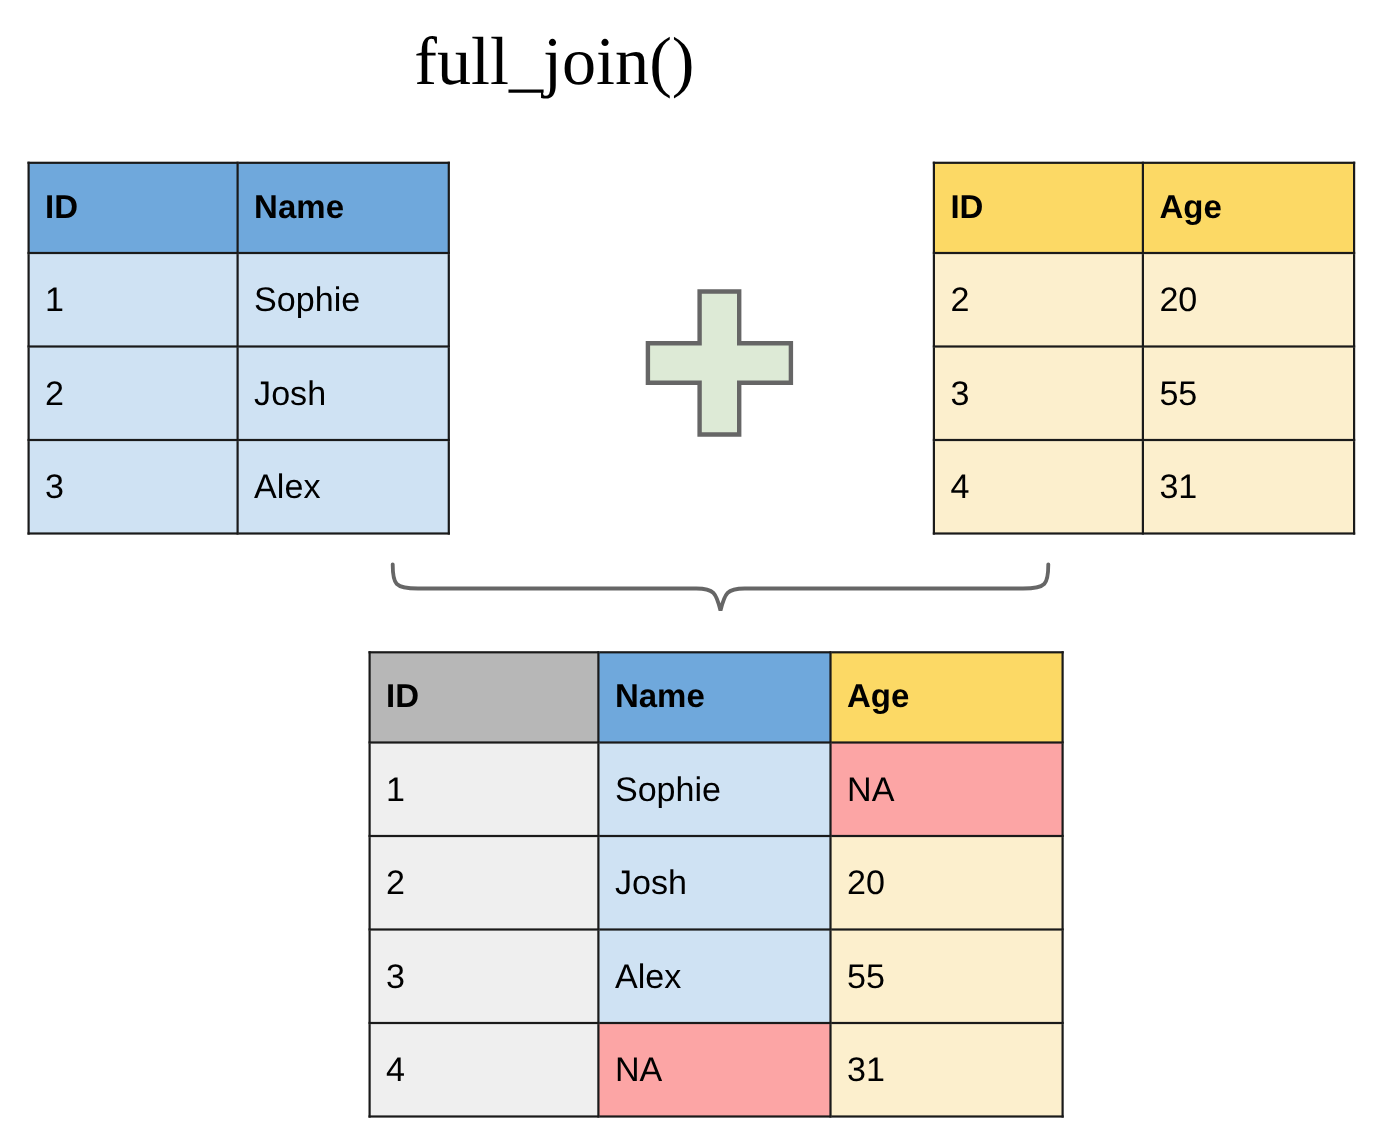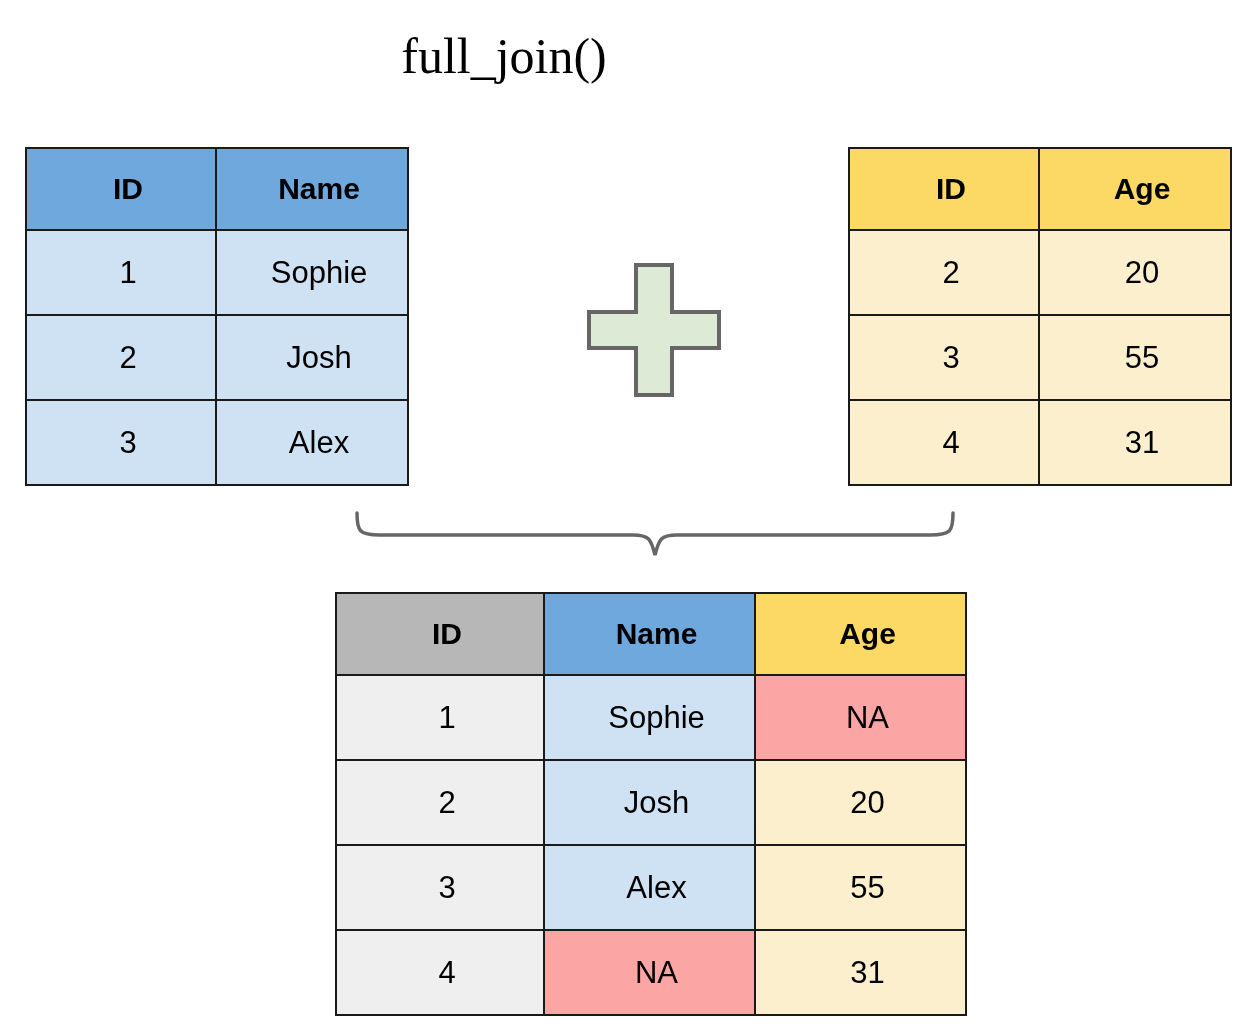--- a/index.html
+++ b/index.html
@@ -16,38 +16,38 @@
   }
 
   
   #title {
     position: absolute;
     left: 0;
     top: 6px;
     width: 1008px;
     text-align: center;
     font-family: "Liberation Serif", serif;
-    font-size: 50px;
+    font-size: 62px;
     line-height: 100px;
     color: #000000;
     letter-spacing: 0px;
     white-space: nowrap;
   }
 
   
   .tbl {
     position: absolute;
     border-collapse: collapse;
     table-layout: fixed;
     border: 2px solid #1a1a1a;
   }
   .tbl td, .tbl th {
     border: 2px solid #1a1a1a;
     padding: 0 0 0 14px;
-    text-align: center;
+    text-align: left;
     vertical-align: middle;
     color: #000000;
     font-weight: normal;
     font-size: 31px;
   }
   .tbl th {
     font-weight: bold;
     font-size: 30px;
   }
 

